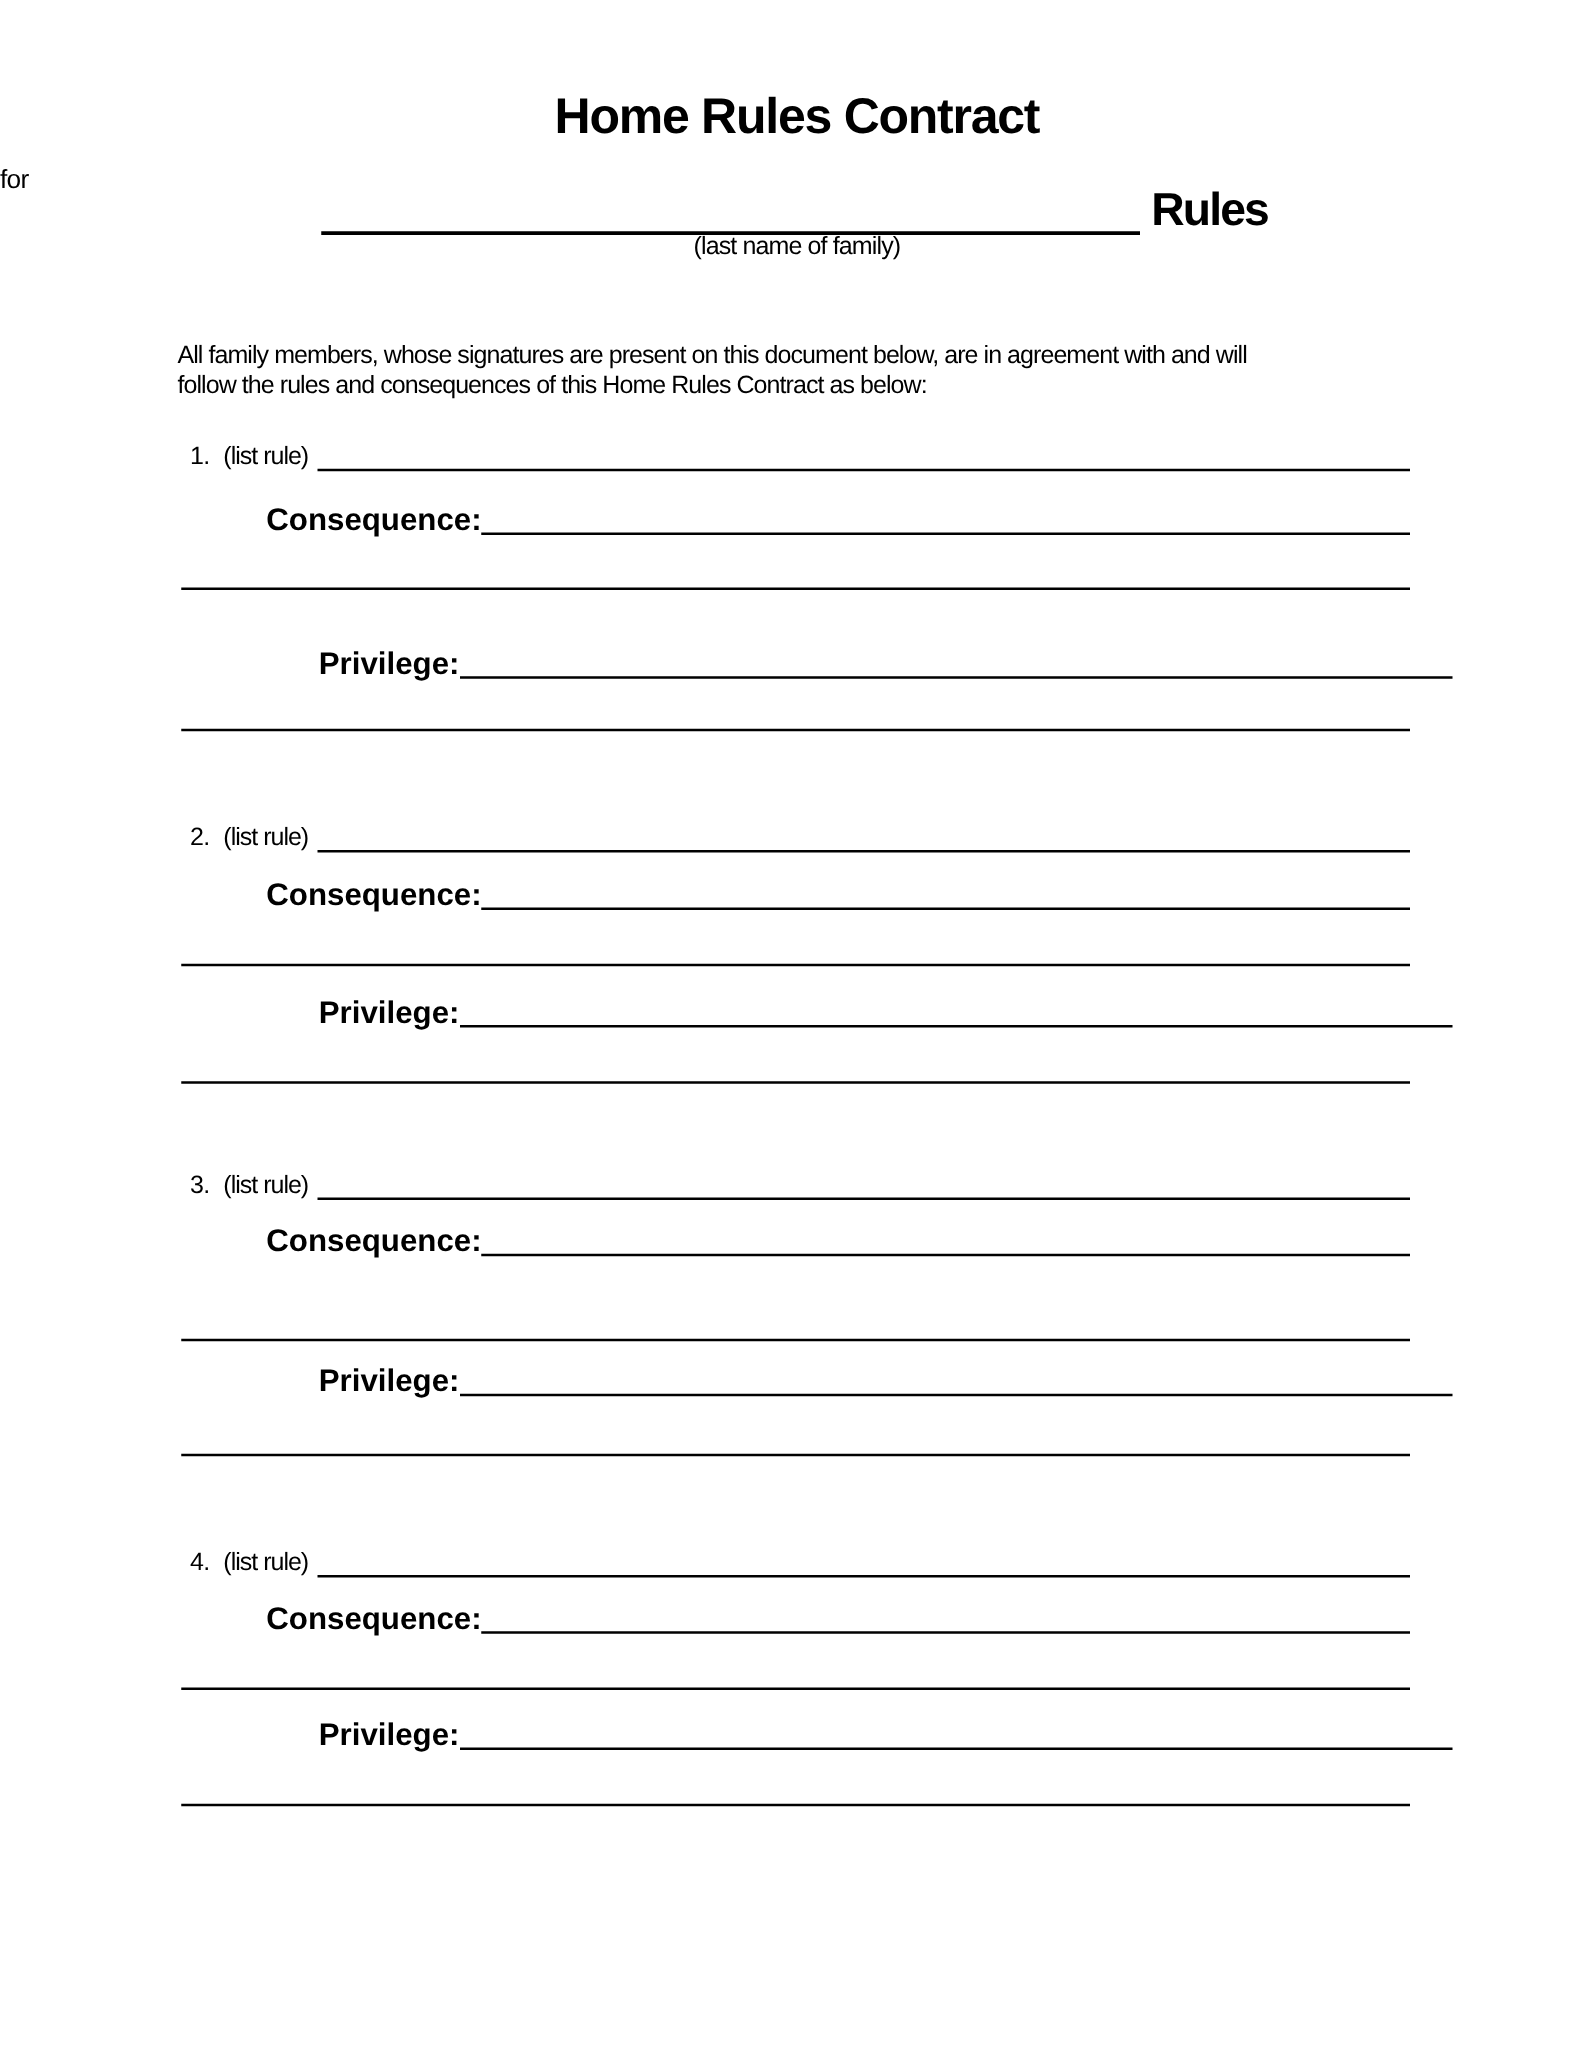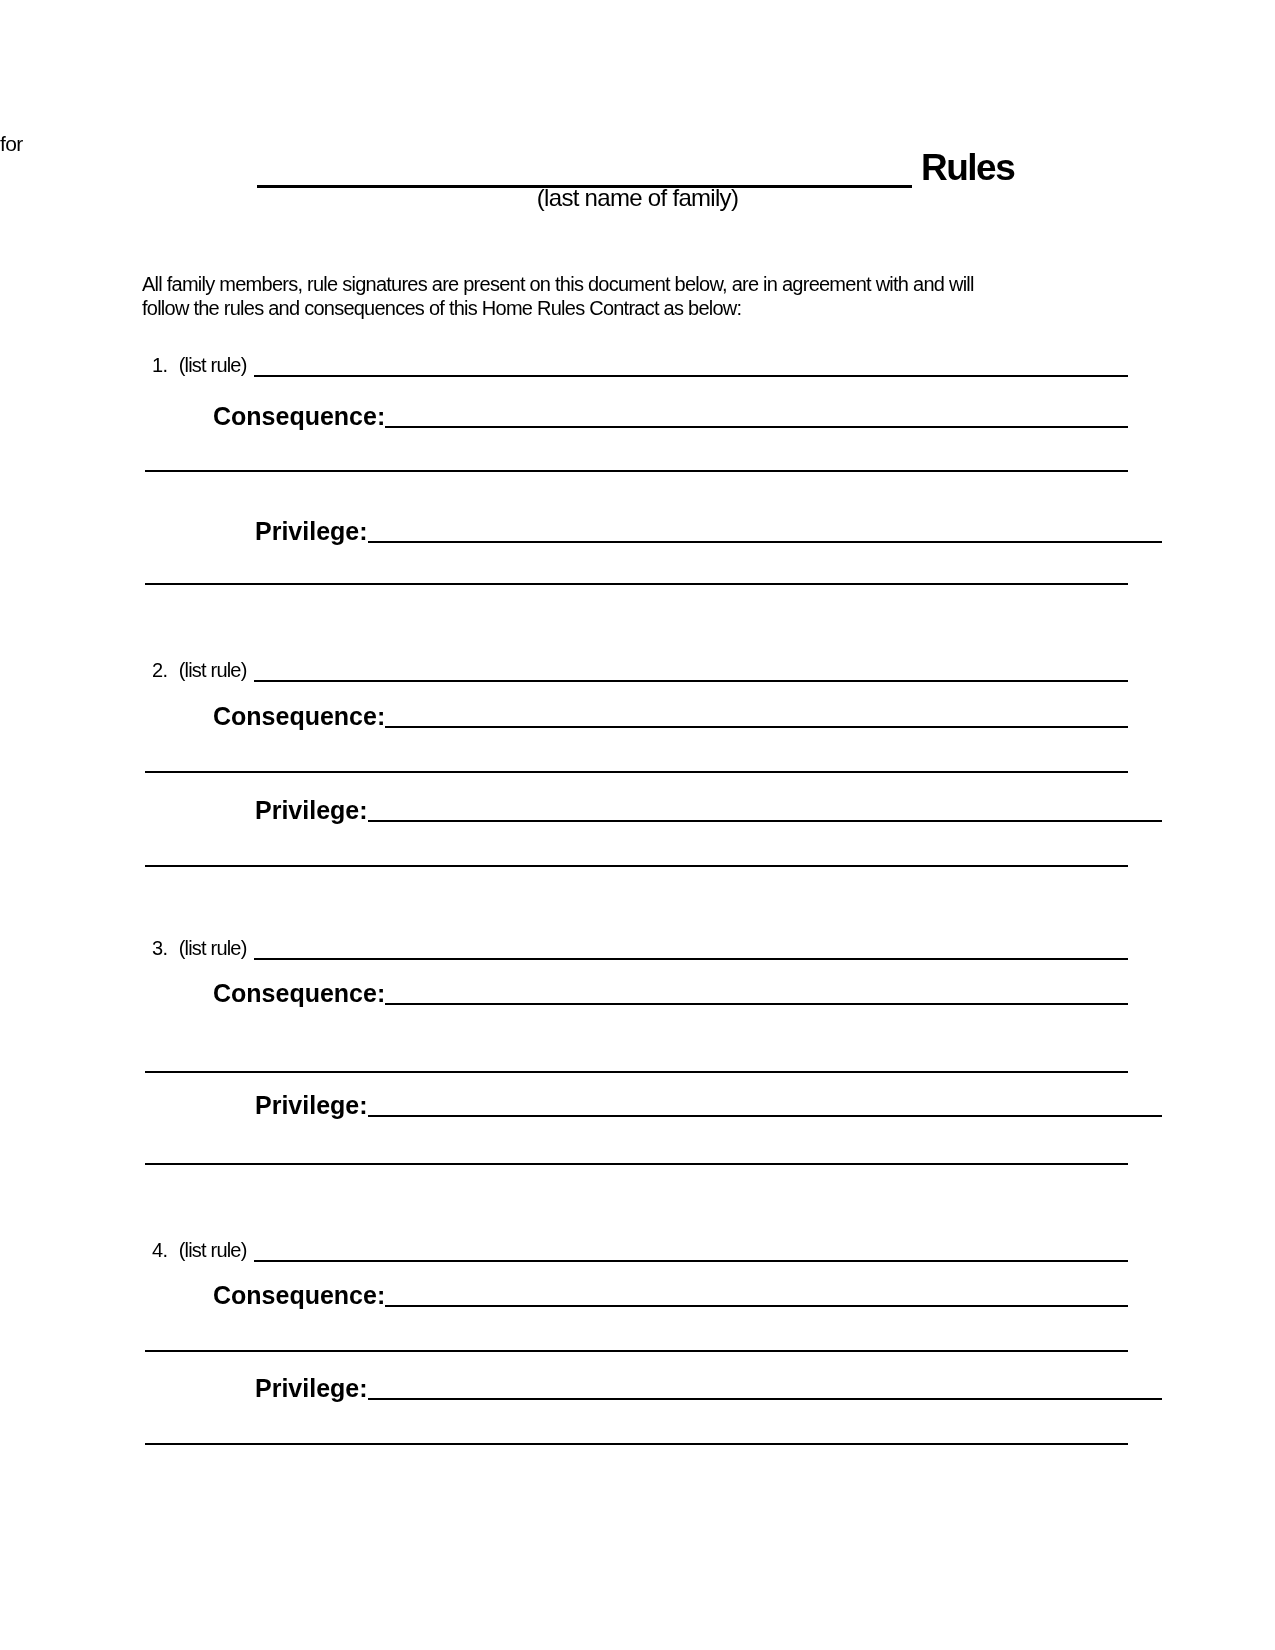--- a/index.html
+++ b/index.html
@@ -35,21 +35,21 @@
     font-size: 21px;
   }
   .family-word {
     position: absolute; left: 921px; top: 149px;
     font-size: 37px; line-height: 38px; font-weight: bold;
     letter-spacing: -1.5px;
   }
   .name-caption {
     position: absolute; top: 186px; left: 0; width: 100%;
     text-align: center;
-    font-size: 24px; line-height: 23px;
+    font-size: 20px; line-height: 23px;
     letter-spacing: -0.7px;
   }
 
   
   .intro {
     position: absolute; left: 142px; top: 272px;
     font-size: 20px; line-height: 24px;
     letter-spacing: -0.75px;
   }
   .intro div { white-space: nowrap; }
@@ -104,29 +104,30 @@
   .r3-priv { top: 1091px; } .r3-cont2 { top: 1139px; }
   
   .r4-rule { top: 1236px; } .r4-cons { top: 1281px; } .r4-cont1 { top: 1326px; }
   .r4-priv { top: 1374px; } .r4-cont2 { top: 1419px; }
 </style>
 </head>
 <body>
 
 <div class="page">
 
+  <div class="title">Home Rules Contract</div>
   <div class="subtitle">for</div>
   <div class="name-blank">
     <span></span>
   </div>
   <div class="family-word">Rules</div>
   <div class="name-caption">(last name of family)</div>
 
   <div class="intro">
-    <div>All family members, rule signatures are present on this document below, are in agreement with and will</div>
+    <div>All family members, whose signatures are present on this document below, are in agreement with and will</div>
     <div>follow the rules and consequences of this Home Rules Contract as below:</div>
   </div>
 
   <div class="row rule-row r1-rule">
     <span class="num">1.</span>
     <span class="listrule">(list rule)</span>
     <span class="line">
         <span></span>
       </span>
   </div>

